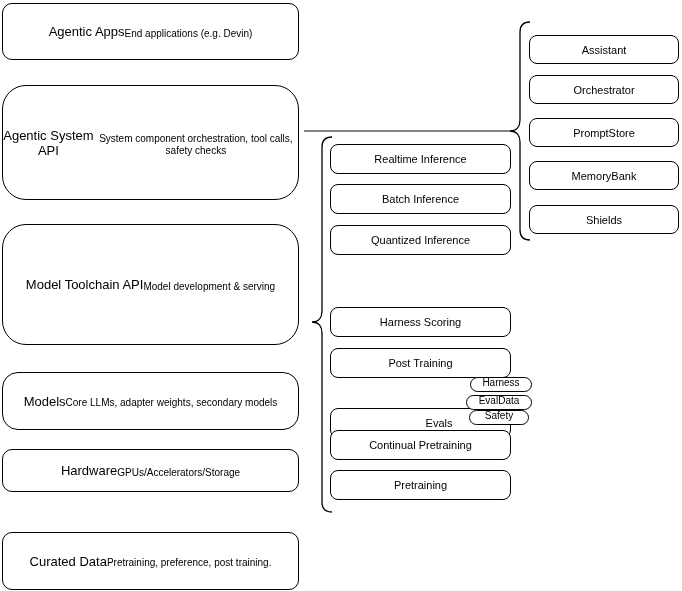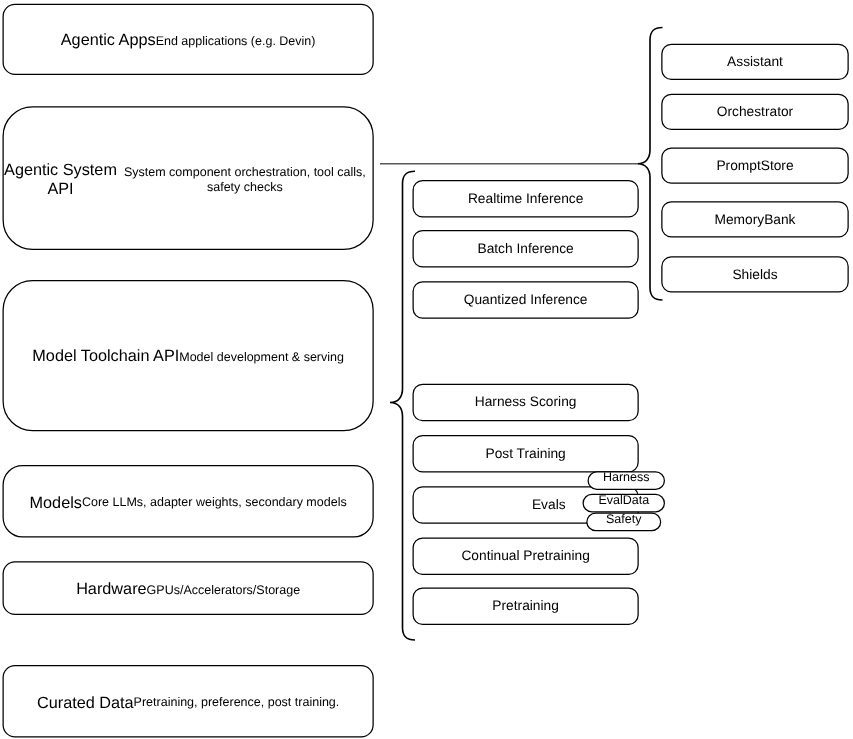--- a/index.html
+++ b/index.html
@@ -13,21 +13,21 @@
   .lb1{top:3px;height:57px;border-radius:10px;}
   .lb2{top:85px;height:115px;border-radius:24px;}
   .lb3{top:224px;height:121px;border-radius:24px;}
   .lb4{top:372px;height:58px;border-radius:16px;}
   .lb5{top:449px;height:43px;border-radius:10px;}
   .lb6{top:532px;height:58px;border-radius:10px;}
   .title{font-size:13px;line-height:15px;}
   .subtitle{font-size:10px;line-height:12px;margin-top:4px;}
   .mbox{left:330px;width:181px;height:30px;border-radius:8px;font-size:11px;}
   .m1{top:144px;} .m2{top:184px;} .m3{top:225px;text-align:center;} .m4{top:265px;} .m5{top:307px;}
-  .m6{top:348px;justify-content:center;} .m7{top:389px;padding-left:37px;} .m8{top:430px;} .m9{top:470px;}
+  .m6{top:348px;justify-content:center;} .m7{top:408px;padding-left:37px;} .m8{top:430px;} .m9{top:470px;}
   .rbox{left:529px;width:150px;height:29px;border-radius:8px;font-size:11px;}
   .r1{top:35px;} .r2{top:75px;} .r3{top:118px;} .r4{top:161px;} .r5{top:205px;}
   .pill{position:absolute;box-sizing:border-box;background:#fff;border:1.3px solid #000;
         border-radius:9px;display:flex;align-items:flex-start;justify-content:center;
         font-size:10px;line-height:10px;}
   .pill-harness{left:470px;top:377px;width:62px;height:15px;}
   .pill-evaldata{left:466px;top:395px;width:66px;height:15px;}
   .pill-safety{left:469px;top:410px;width:60px;height:15px;}
 </style>
 </head>

